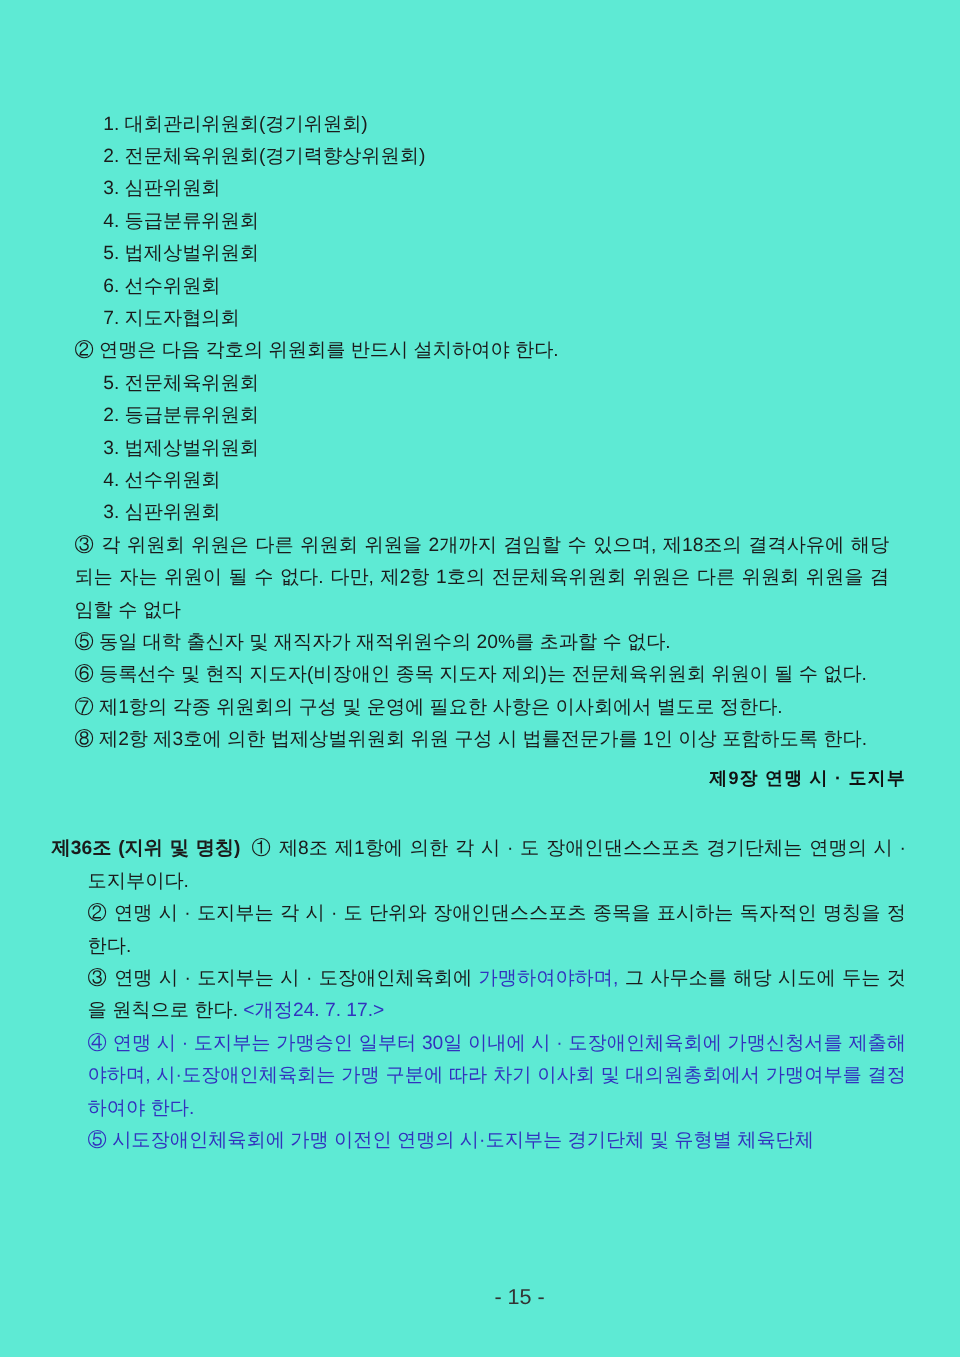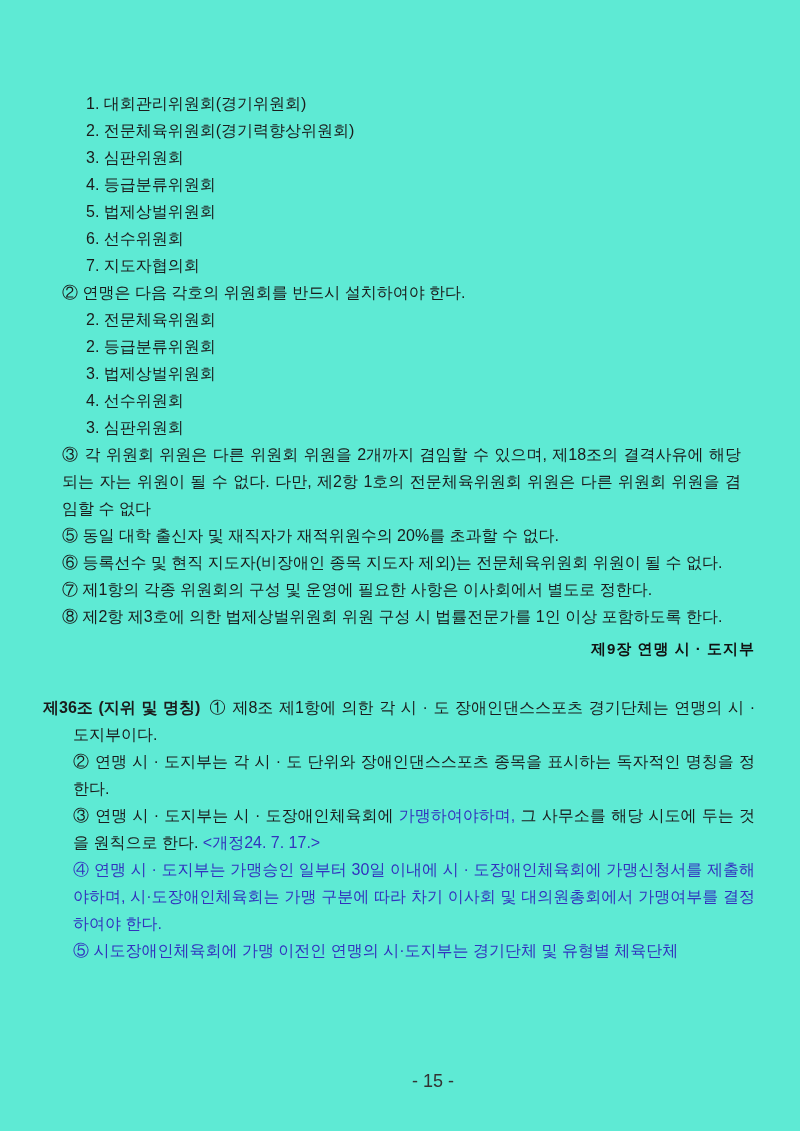--- a/index.html
+++ b/index.html
@@ -59,21 +59,21 @@
       <div class="li">1. 대회관리위원회(경기위원회)</div>
       <div class="li">2. 전문체육위원회(경기력향상위원회)</div>
       <div class="li">3. 심판위원회</div>
       <div class="li">4. 등급분류위원회</div>
       <div class="li">5. 법제상벌위원회</div>
       <div class="li">6. 선수위원회</div>
       <div class="li">7. 지도자협의회</div>
     </div>
     <p class="para">② 연맹은 다음 각호의 위원회를 반드시 설치하여야 한다.</p>
     <div>
-      <div class="li">2. 전문체육위원회</div>
+      <div class="li">5. 전문체육위원회</div>
       <div class="li">2. 등급분류위원회</div>
       <div class="li">3. 법제상벌위원회</div>
       <div class="li">4. 선수위원회</div>
       <div class="li">3. 심판위원회</div>
     </div>
     <p class="para">③ 각 위원회 위원은 다른 위원회 위원을 2개까지 겸임할 수 있으며, 제18조의 결격사유에 해당되는 자는 위원이 될 수 없다. 다만, 제2항 1호의 전문체육위원회 위원은 다른 위원회 위원을 겸임할 수 없다</p>
     <p class="para">⑤ 동일 대학 출신자 및 재직자가 재적위원수의 20%를 초과할 수 없다.</p>
     <p class="para">⑥ 등록선수 및 현직 지도자(비장애인 종목 지도자 제외)는 전문체육위원회 위원이 될 수 없다.</p>
     <p class="para">⑦ 제1항의 각종 위원회의 구성 및 운영에 필요한 사항은 이사회에서 별도로 정한다.</p>
     <p class="para">⑧ 제2항 제3호에 의한 법제상벌위원회 위원 구성 시 법률전문가를 1인 이상 포함하도록 한다.</p>

